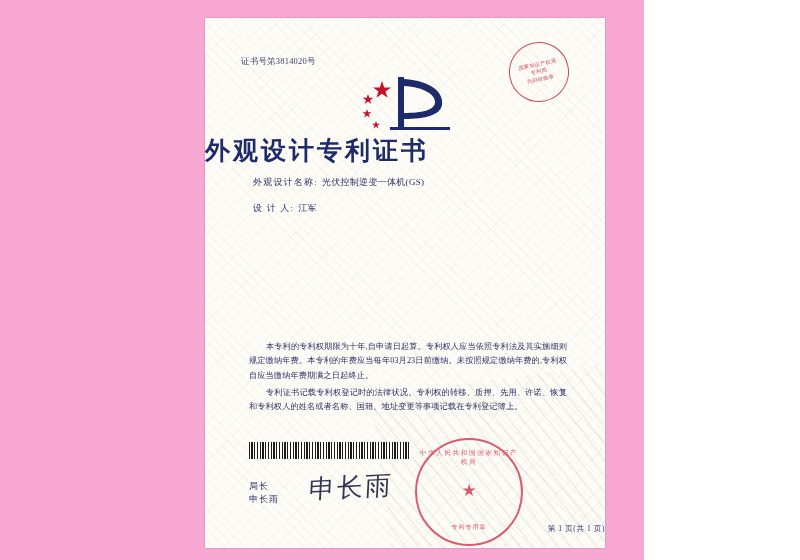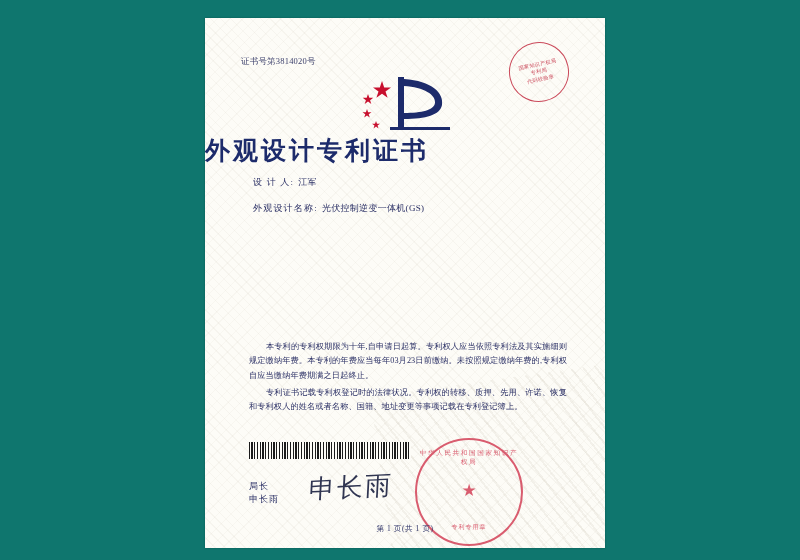--- a/index.html
+++ b/index.html
@@ -8,23 +8,23 @@
     background: #ffffff;
   }
   body {
     width: 800px;
     height: 560px;
     font-family: "Liberation Serif", serif;
     overflow: hidden;
   }
   .page {
     position: relative;
-    width: 800px;
+    width: 644px;
     height: 560px;
-    background: #0f766e;
+    background: #f9a8d4;
   }
   
   .sheet {
     position: absolute;
     left: 205px;
     top: 18px;
     width: 400px;
     height: 530px;
     background: #fdfcf7;
     box-shadow: 0 0 2px rgba(0,0,0,0.25);
@@ -239,21 +239,21 @@
     text-align: center;
     font-size: 6px;
     letter-spacing: 1px;
   }
 
   .page-no {
     position: absolute;
     left: 0;
     right: 0;
     bottom: 14px;
-    text-align: center;
+    text-align: right;
     font-size: 7.5px;
     color: #2c3166;
     letter-spacing: 0.6px;
   }
 </style>
 </head>
 <body>
 
 <div class="page">
   <div class="sheet">
@@ -284,26 +284,26 @@
             <path d="M58 8 C86 10 98 22 96 34 C94 44 80 48 58 48 L58 42 C76 42 88 39 89 32 C90 24 78 16 58 15 Z"></path>
             <path d="M44 56 L104 56 L104 59 L44 59 Z"></path>
           </g>
         </svg>
       </div>
 
       <div class="title">外观设计专利证书</div>
 
       <div class="fields">
         <div class="field-row">
+          <span class="field-label">外观设计名称:</span>
+          <span class="field-value">光伏控制逆变一体机(GS)</span>
+        </div>
+        <div class="field-row">
           <span class="field-label">设 计 人:</span>
           <span class="field-value">江军</span>
-        </div>
-        <div class="field-row">
-          <span class="field-label">外观设计名称:</span>
-          <span class="field-value">光伏控制逆变一体机(GS)</span>
         </div>
       </div>
 
       <div class="body-text">
         <p>本专利的专利权期限为十年,自申请日起算。专利权人应当依照专利法及其实施细则规定缴纳年费。本专利的年费应当每年03月23日前缴纳。未按照规定缴纳年费的,专利权自应当缴纳年费期满之日起终止。</p>
         <p>专利证书记载专利权登记时的法律状况。专利权的转移、质押、先用、许诺、恢复和专利权人的姓名或者名称、国籍、地址变更等事项记载在专利登记簿上。</p>
       </div>
 
       <div class="barcode"></div>
 

